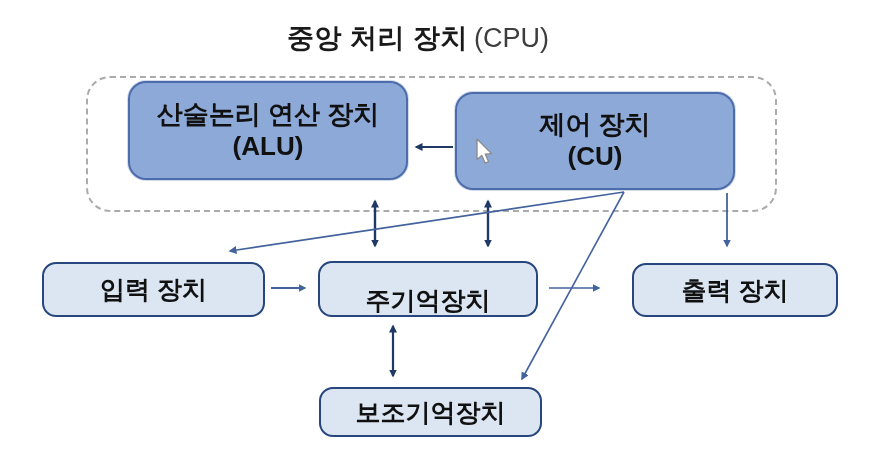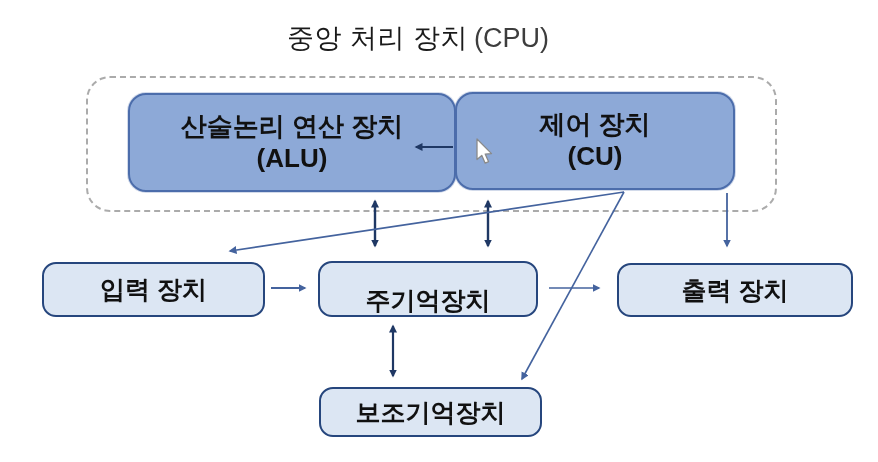--- a/index.html
+++ b/index.html
@@ -11,21 +11,21 @@
     overflow:hidden;
   }
   .title {
     position:absolute;
     left:418px; top:20px;
     transform:translateX(-50%);
     white-space:nowrap;
     font-size:27px;
     color:#1a1a1a;
   }
-  .title .t-main { font-weight:normal; letter-spacing:0.5px; }
+  .title .t-main { font-weight:bold; letter-spacing:0.5px; }
   .title .t-suffix { font-weight:400; color:#3d3d3d; margin-left:6px; }
 
   .cpu-container {
     position:absolute;
     left:86px; top:76px;
     width:687px; height:132px;
     border:2px dashed #ababab;
     border-radius:24px;
   }
   .node {
@@ -44,25 +44,25 @@
     border-radius:18px;
     font-size:26px;
     box-shadow:0 0 0 1px rgba(76,109,171,0.25);
   }
   .io-node {
     background:#dce6f3;
     border:2px solid #26467d;
     border-radius:14px;
     font-size:25px;
   }
-  #node-alu  { left:128px; top:93px;  width:328px; height:99px; }
+  #node-alu  { left:128px; top:81px;  width:280px; height:99px; }
   #node-cu   { left:455px; top:92px;  width:280px; height:98px; }
   #node-input  { left:42px;  top:262px; width:223px; height:55px; }
   #node-mainmem{ left:318px; top:261px; width:220px; height:56px;justify-content:flex-end; }
-  #node-output { left:617px; top:263px; width:236px; height:54px; }
+  #node-output { left:632px; top:263px; width:206px; height:54px; }
   #node-auxmem { left:319px; top:387px; width:223px; height:50px; }
 
   svg.arrows {
     position:absolute; left:0; top:0;
     width:878px; height:462px;
     pointer-events:none;
   }
 </style>
 </head>
 <body>

